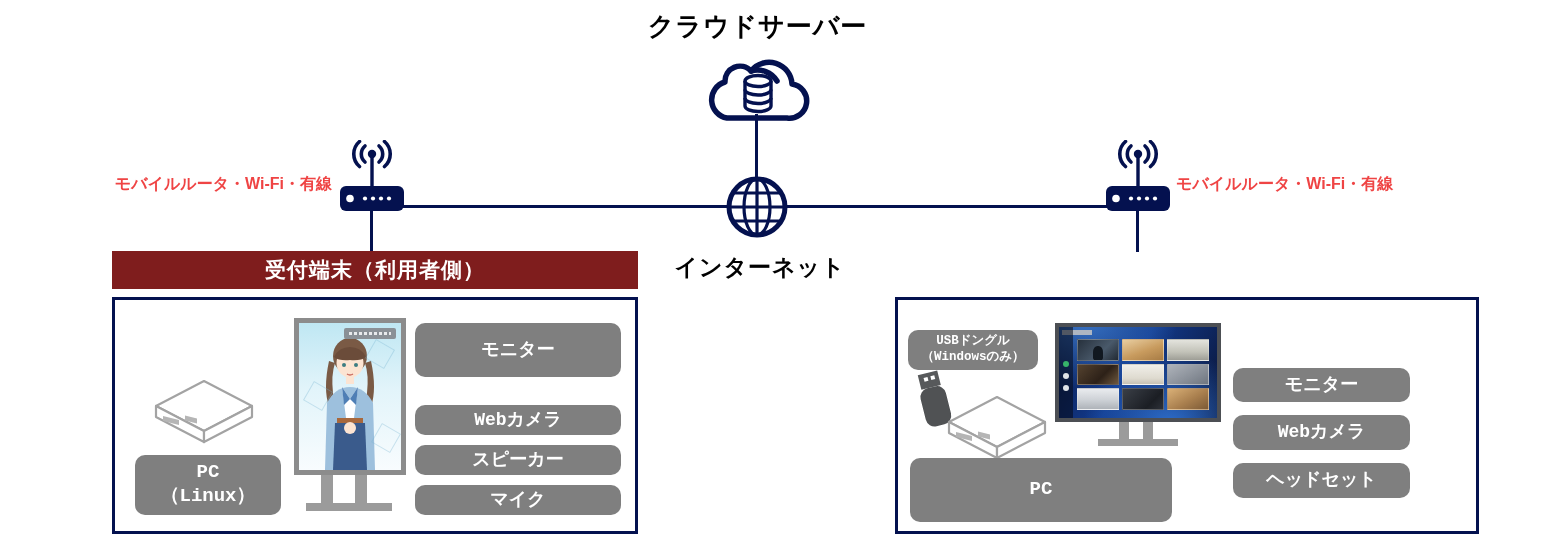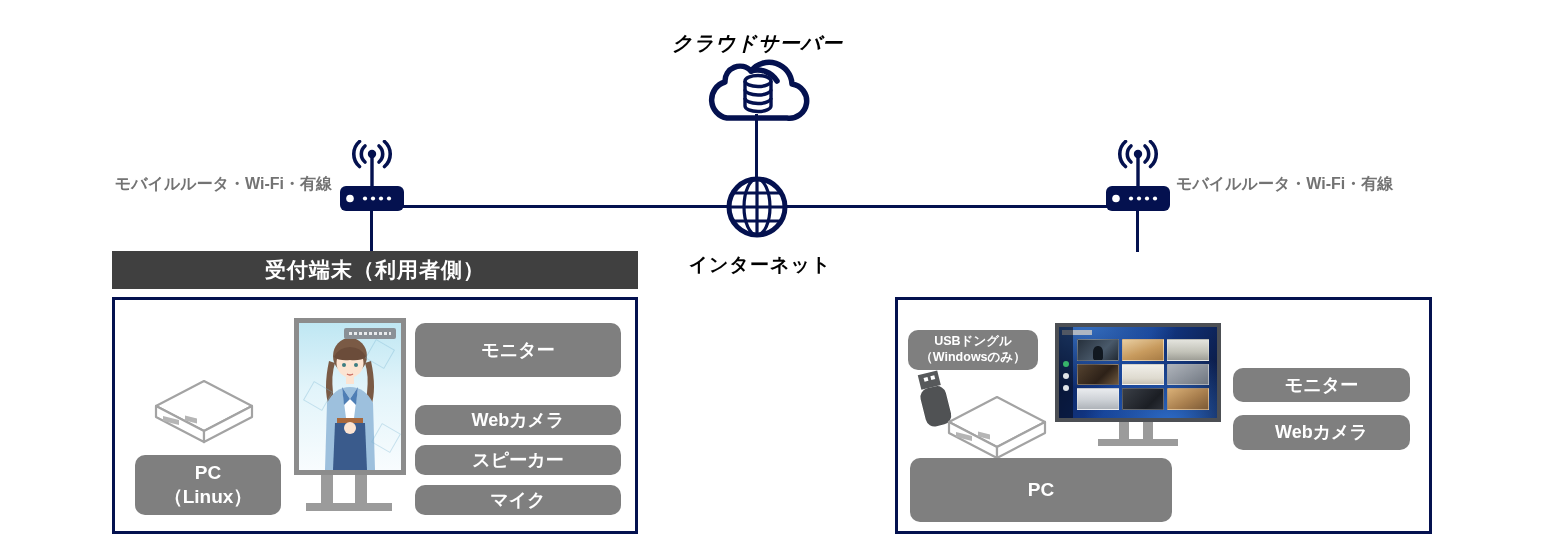--- a/index.html
+++ b/index.html
@@ -24,28 +24,28 @@
     position: absolute;
     font-weight: bold;
     color: #000000;
     text-align: center;
     letter-spacing: 1px;
   }
   .conn-label {
     position: absolute;
     font-size: 16px;
     font-weight: bold;
-    color: #737373;
+    color: #ef4444;
     white-space: nowrap;
   }
 
   
   .panel-header {
     position: absolute;
-    background: #404040;
+    background: #7f1d1d;
     color: #ffffff;
     font-size: 21px;
     font-weight: bold;
     text-align: center;
     line-height: 38px;
     letter-spacing: 1px;
   }
   .panel-body {
     position: absolute;
     background: #ffffff;
@@ -58,20 +58,21 @@
     background: #7f7f7f;
     border-radius: 10px;
     color: #ffffff;
     font-weight: bold;
     display: flex;
     flex-direction: column;
     align-items: center;
     justify-content: center;
     text-align: center;
     line-height: 1.25;
+    font-family: Liberation Mono, monospace;
   }
   .glabel span { display: block; }
 
   
   .kiosk-bezel {
     position: absolute;
     border: 5px solid #8c8c8c;
     background: linear-gradient(180deg, #bfe7f3 0%, #e2f4fa 45%, #f8fcfe 100%);
     overflow: hidden;
   }
@@ -141,21 +142,21 @@
   .t8 { background: linear-gradient(135deg,#3a3f47 0%,#1b1e24 70%,#2d3139 100%); }
   .t9 { background: linear-gradient(150deg,#d9b077 0%,#a97f4e 55%,#7c5a36 100%); }
 
   .usb-rot { transform: rotate(-14deg); }
 </style>
 </head>
 <body>
 
 <div class="canvas">
 
-  <div class="big-label" style="left:630px; top:30px; width:255px; font-size:20px;font-style:italic;">クラウドサーバー</div>
+  <div class="big-label" style="left:630px; top:9px; width:255px; font-size:26px;">クラウドサーバー</div>
 
   <svg class="abs" style="left:699px; top:48px;" width="118" height="76" viewBox="0 0 118 76">
     <path d="M 28 70 L 88 70 A 17 17 0 0 0 93 36 A 23 23 0 0 0 52 23 A 15 15 0 0 0 26 34 A 18.5 18.5 0 0 0 28 70 Z" fill="#ffffff" stroke="#04114f" stroke-width="5.5" stroke-linejoin="round"></path>
     <path d="M 78 33 A 23 23 0 0 0 52 23" fill="none" stroke="#04114f" stroke-width="5.5" stroke-linecap="round"></path>
     <g stroke="#04114f" stroke-width="3.4" fill="#ffffff">
       <path d="M 46 33 L 46 58 A 13 5.5 0 0 0 72 58 L 72 33"></path>
       <ellipse cx="59" cy="33" rx="13" ry="5.5"></ellipse>
       <path d="M 46 41.5 A 13 5.5 0 0 0 72 41.5" fill="none"></path>
       <path d="M 46 50 A 13 5.5 0 0 0 72 50" fill="none"></path>
     </g>
@@ -167,21 +168,21 @@
 
   <svg class="abs" style="left:725px; top:175px;" width="64" height="64" viewBox="0 0 64 64">
     <circle cx="32" cy="32" r="28" fill="#ffffff" stroke="#04114f" stroke-width="5"></circle>
     <line x1="32" y1="4" x2="32" y2="60" stroke="#04114f" stroke-width="3.2"></line>
     <ellipse cx="32" cy="32" rx="13" ry="28" fill="none" stroke="#04114f" stroke-width="3.2"></ellipse>
     <line x1="4" y1="32" x2="60" y2="32" stroke="#04114f" stroke-width="3.2"></line>
     <line x1="8.5" y1="18" x2="55.5" y2="18" stroke="#04114f" stroke-width="3.2"></line>
     <line x1="8.5" y1="46" x2="55.5" y2="46" stroke="#04114f" stroke-width="3.2"></line>
   </svg>
 
-  <div class="big-label" style="left:655px; top:252px; width:210px; font-size:19px;">インターネット</div>
+  <div class="big-label" style="left:655px; top:252px; width:210px; font-size:23px;">インターネット</div>
 
   <svg class="abs" style="left:336px; top:140px;" width="72" height="72" viewBox="0 0 72 72">
     <rect x="34.3" y="14" width="3.4" height="36" fill="#04114f"></rect>
     <circle cx="36" cy="14" r="4.2" fill="#04114f"></circle>
     <path d="M 29 6 A 10.5 10.5 0 0 0 29 22" fill="none" stroke="#04114f" stroke-width="3.6" stroke-linecap="round"></path>
     <path d="M 23.5 1.5 A 16.5 16.5 0 0 0 23.5 26.5" fill="none" stroke="#04114f" stroke-width="3.6" stroke-linecap="round"></path>
     <path d="M 43 6 A 10.5 10.5 0 0 1 43 22" fill="none" stroke="#04114f" stroke-width="3.6" stroke-linecap="round"></path>
     <path d="M 48.5 1.5 A 16.5 16.5 0 0 1 48.5 26.5" fill="none" stroke="#04114f" stroke-width="3.6" stroke-linecap="round"></path>
     <rect x="4" y="46" width="64" height="25" rx="6" fill="#04114f"></rect>
     <circle cx="14" cy="58.5" r="3.8" fill="#ffffff"></circle>
@@ -265,21 +266,21 @@
 
     <div class="glabel" style="left:300px; top:23px; width:206px; height:54px; font-size:18px;">
       <span>モニター</span>
     </div>
     <div class="glabel" style="left:300px; top:105px; width:206px; height:30px; font-size:18px;">Webカメラ</div>
     <div class="glabel" style="left:300px; top:145px; width:206px; height:30px; font-size:18px;">スピーカー</div>
     <div class="glabel" style="left:300px; top:185px; width:206px; height:30px; font-size:18px;">マイク</div>
   </div>
 
 
-  <div class="panel-body" style="left:895px; top:297px; width:537px; height:237px;">
+  <div class="panel-body" style="left:895px; top:297px; width:584px; height:237px;">
 
     <div class="glabel" style="left:10px; top:30px; width:130px; height:40px; font-size:12.5px;">
       <span>USBドングル</span>
       <span>（Windowsのみ）</span>
     </div>
 
     <svg class="abs usb-rot" style="left:14px; top:70px;" width="44" height="58" viewBox="0 0 44 58">
       <rect x="12" y="2" width="20" height="15" fill="#57595b"></rect>
       <rect x="17" y="6" width="4" height="4" fill="#ffffff"></rect>
       <rect x="24" y="6" width="4" height="4" fill="#ffffff"></rect>
@@ -320,15 +321,16 @@
         <div class="thumb t8"></div>
         <div class="thumb t9"></div>
       </div>
     </div>
     <div class="stand-leg" style="left:221px; top:122px; width:10px; height:17px;"></div>
     <div class="stand-leg" style="left:245px; top:122px; width:10px; height:17px;"></div>
     <div class="stand-base" style="left:200px; top:139px; width:80px; height:7px;"></div>
 
     <div class="glabel" style="left:335px; top:68px; width:177px; height:34px; font-size:18px;">モニター</div>
     <div class="glabel" style="left:335px; top:115px; width:177px; height:35px; font-size:18px;">Webカメラ</div>
+    <div class="glabel" style="left:335px; top:163px; width:177px; height:35px; font-size:18px;">ヘッドセット</div>
   </div>
 
 </div>
 
 </body></html>

